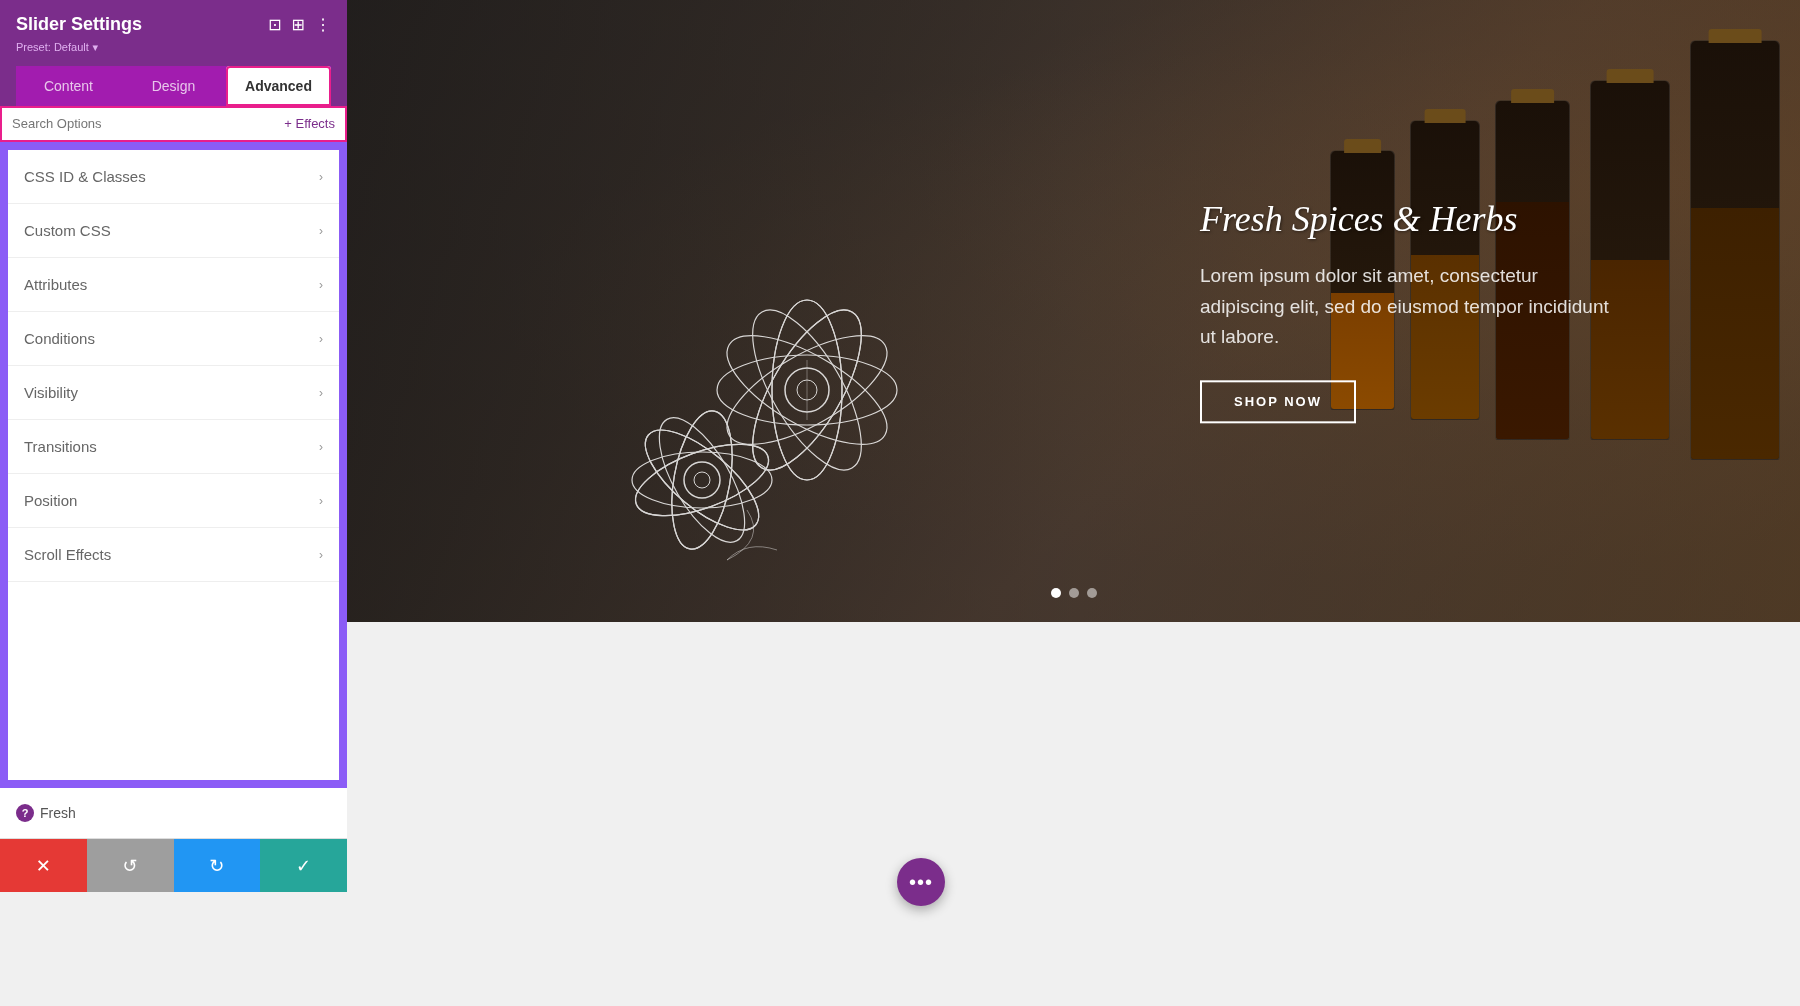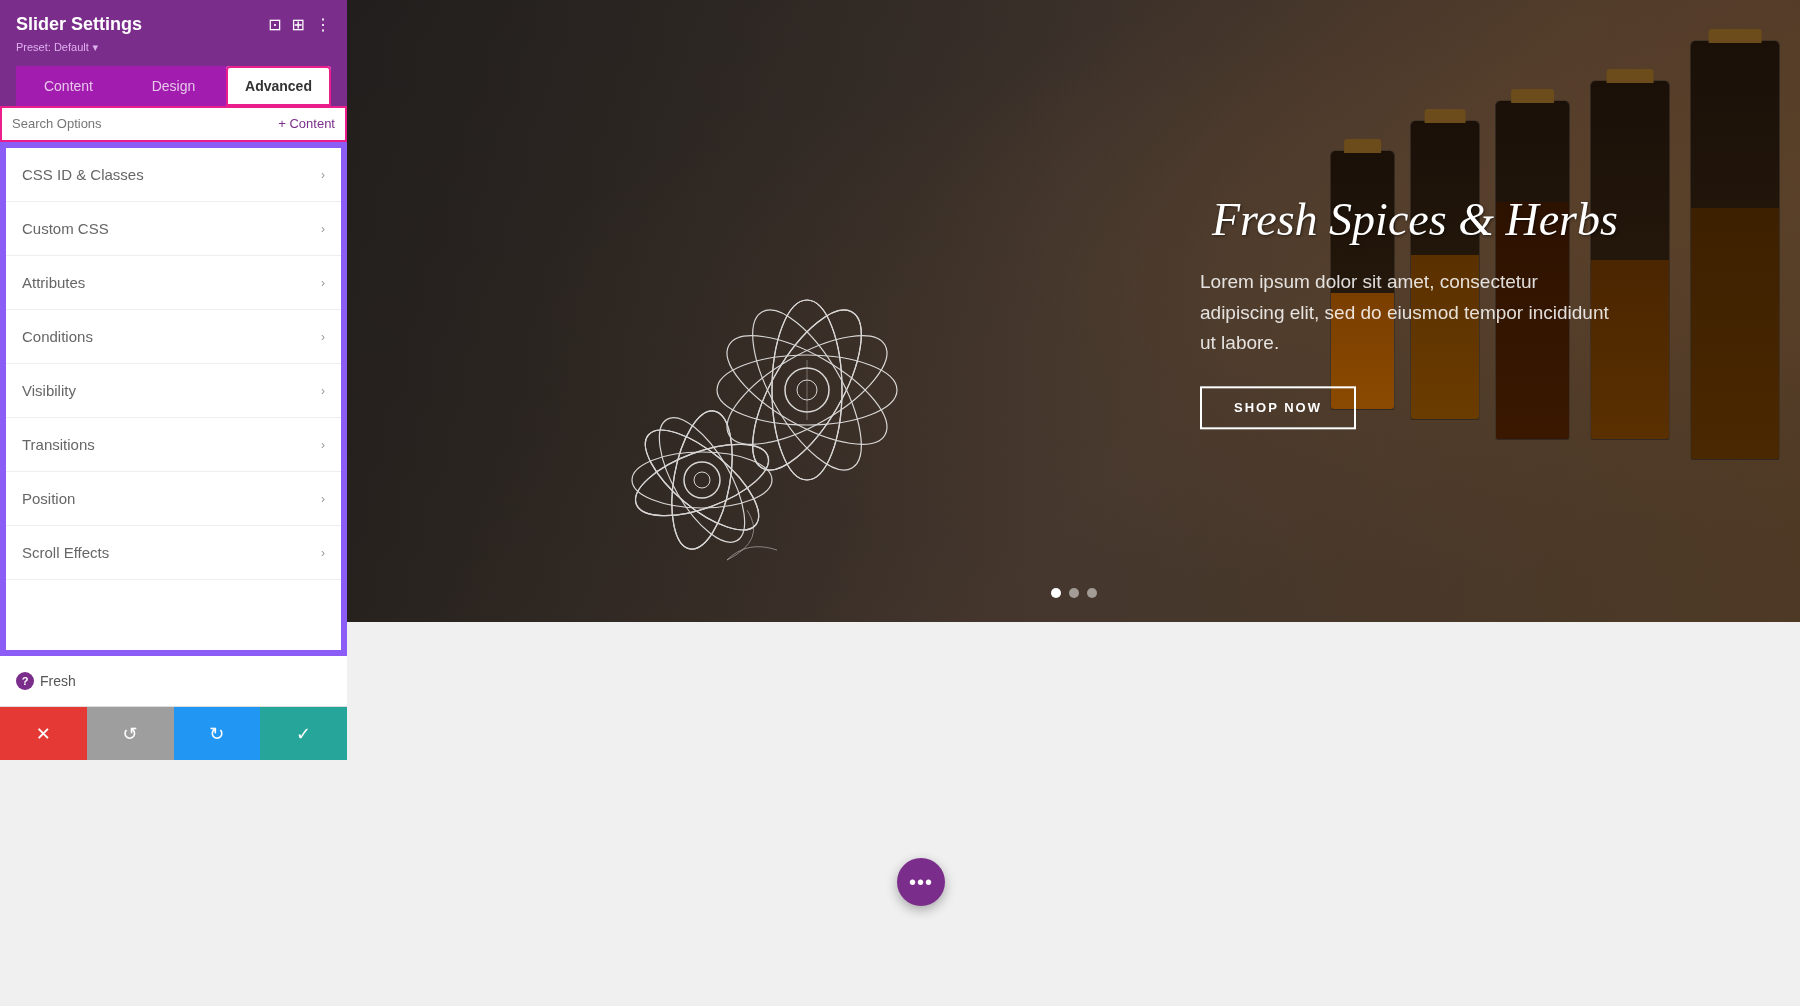--- a/index.html
+++ b/index.html
@@ -5,21 +5,21 @@
     * { margin: 0; padding: 0; box-sizing: border-box; }
     body { font-family: -apple-system, BlinkMacSystemFont, 'Segoe UI', sans-serif; background: #f0f0f0; display: flex; width: 1800px; height: 1006px; overflow: hidden; }
 
     
     .sidebar {
       width: 347px;
       min-width: 347px;
       background: #fff;
       display: flex;
       flex-direction: column;
-      height: 760px;
+      height: 892px;
       position: relative;
       z-index: 10;
     }
 
     
     .sidebar-header {
       background: #7b2d8b;
       padding: 14px 16px 0 16px;
     }
     .sidebar-title-row {
@@ -127,21 +127,21 @@
       color: #666;
       font-weight: 400;
     }
     .chevron-icon {
       color: #999;
       font-size: 12px;
     }
 
     
     .sidebar-panel {
-      border: 6px solid #8b5cf6;
+      border: 8px solid #8b5cf6;
       margin: 0;
       flex: 1;
       overflow: hidden;
     }
 
     
     .sidebar-help {
       padding: 16px;
       display: flex;
       align-items: center;
@@ -241,27 +241,26 @@
       position: absolute;
       right: 180px;
       top: 50%;
       transform: translateY(-50%);
       color: #fff;
       max-width: 420px;
     }
 
     .hero-title {
       font-family: Georgia, serif;
-      font-size: 46px;
+      font-size: 36px;
       font-style: italic;
       font-weight: 400;
       line-height: 1.2;
       margin-bottom: 20px;
       text-shadow: 1px 1px 3px rgba(0,0,0,0.5);
-      margin-left: 12px;
     }
 
     .hero-body {
       font-size: 19px;
       line-height: 1.6;
       color: rgba(255,255,255,0.85);
       margin-bottom: 28px;
     }
 
     .shop-btn {
@@ -377,21 +376,21 @@
     </div>
     <div class="sidebar-tabs">
       <button class="tab-btn">Content</button>
       <button class="tab-btn">Design</button>
       <button class="tab-btn active">Advanced</button>
     </div>
   </div>
 
   <div class="search-row">
     <input class="search-input" type="text" placeholder="Search Options" style="">
-    <button class="filter-btn">+ Content</button>
+    <button class="filter-btn">+ Effects</button>
   </div>
 
   <div class="sidebar-panel">
 
     <div class="accordion-section">
       <div class="accordion-header">
         <span class="accordion-label">CSS ID &amp; Classes</span>
         <span class="chevron-icon">›</span>
       </div>
     </div>

